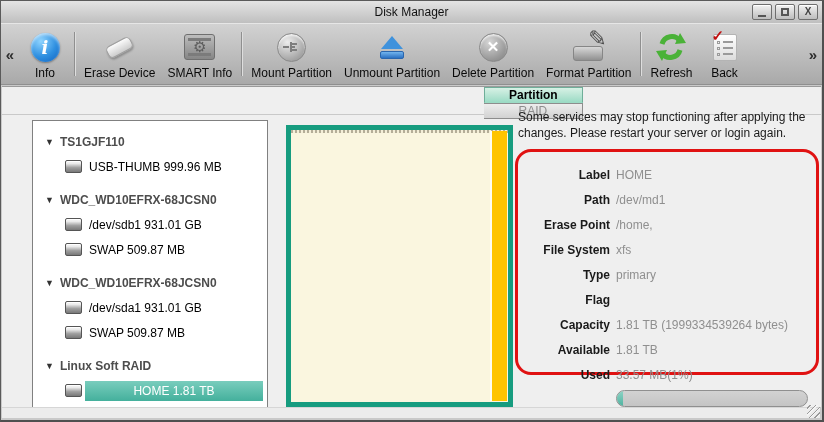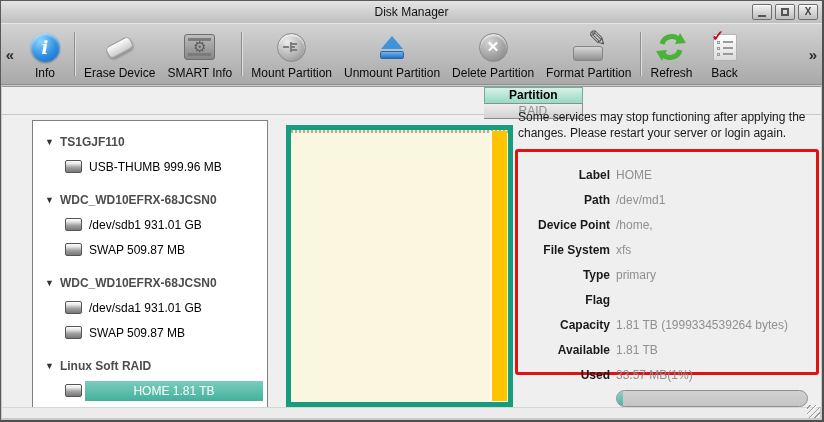--- a/index.html
+++ b/index.html
@@ -145,21 +145,21 @@
   }
   .partmap .blk-label {
     position:absolute; top:0; left:0; right:20px; bottom:0;
     display:flex; align-items:center; justify-content:center;
     font-size:12px; font-weight:bold; color:#1a1a1a;
   }
   
   .info { position:absolute; top:23px; left:513px; width:304px; }
   .warning { font-size:12px; color:#1a1a1a; line-height:1.32; padding-left:3px; }
   .alert-box {
-    margin-top:7px; border:3px solid #e01212; border-radius:3px;
+    margin-top:7px; border:3px solid #e01212; border-radius:16px;
     padding:11px 8px 10px; height:226px; background:#efefef;
   }
   .detail-row { display:flex; height:25px; align-items:center; }
   .detail-label { width:84px; text-align:right; font-size:12px; font-weight:bold; color:#1a1a1a; flex:none; }
   .detail-value { margin-left:6px; font-size:12px; color:#8f8f8f; white-space:nowrap; }
   .progress-row { display:flex; margin-top:2px; }
   .progress-spacer { width:90px; flex:none; }
   .progress {
     width:200px; height:17px; border:1px solid #8f8f8f; border-radius:9px;
     background:linear-gradient(#d2d2d2,#c4c4c4); overflow:hidden; position:relative;
@@ -358,21 +358,21 @@
       <div class="alert-box">
         <div class="detail-row">
           <span class="detail-label">Label</span>
           <span class="detail-value">HOME</span>
         </div>
         <div class="detail-row">
           <span class="detail-label">Path</span>
           <span class="detail-value">/dev/md1</span>
         </div>
         <div class="detail-row">
-          <span class="detail-label">Device Point</span>
+          <span class="detail-label">Erase Point</span>
           <span class="detail-value">/home,</span>
         </div>
         <div class="detail-row">
           <span class="detail-label">File System</span>
           <span class="detail-value">xfs</span>
         </div>
         <div class="detail-row">
           <span class="detail-label">Type</span>
           <span class="detail-value">primary</span>
         </div>

